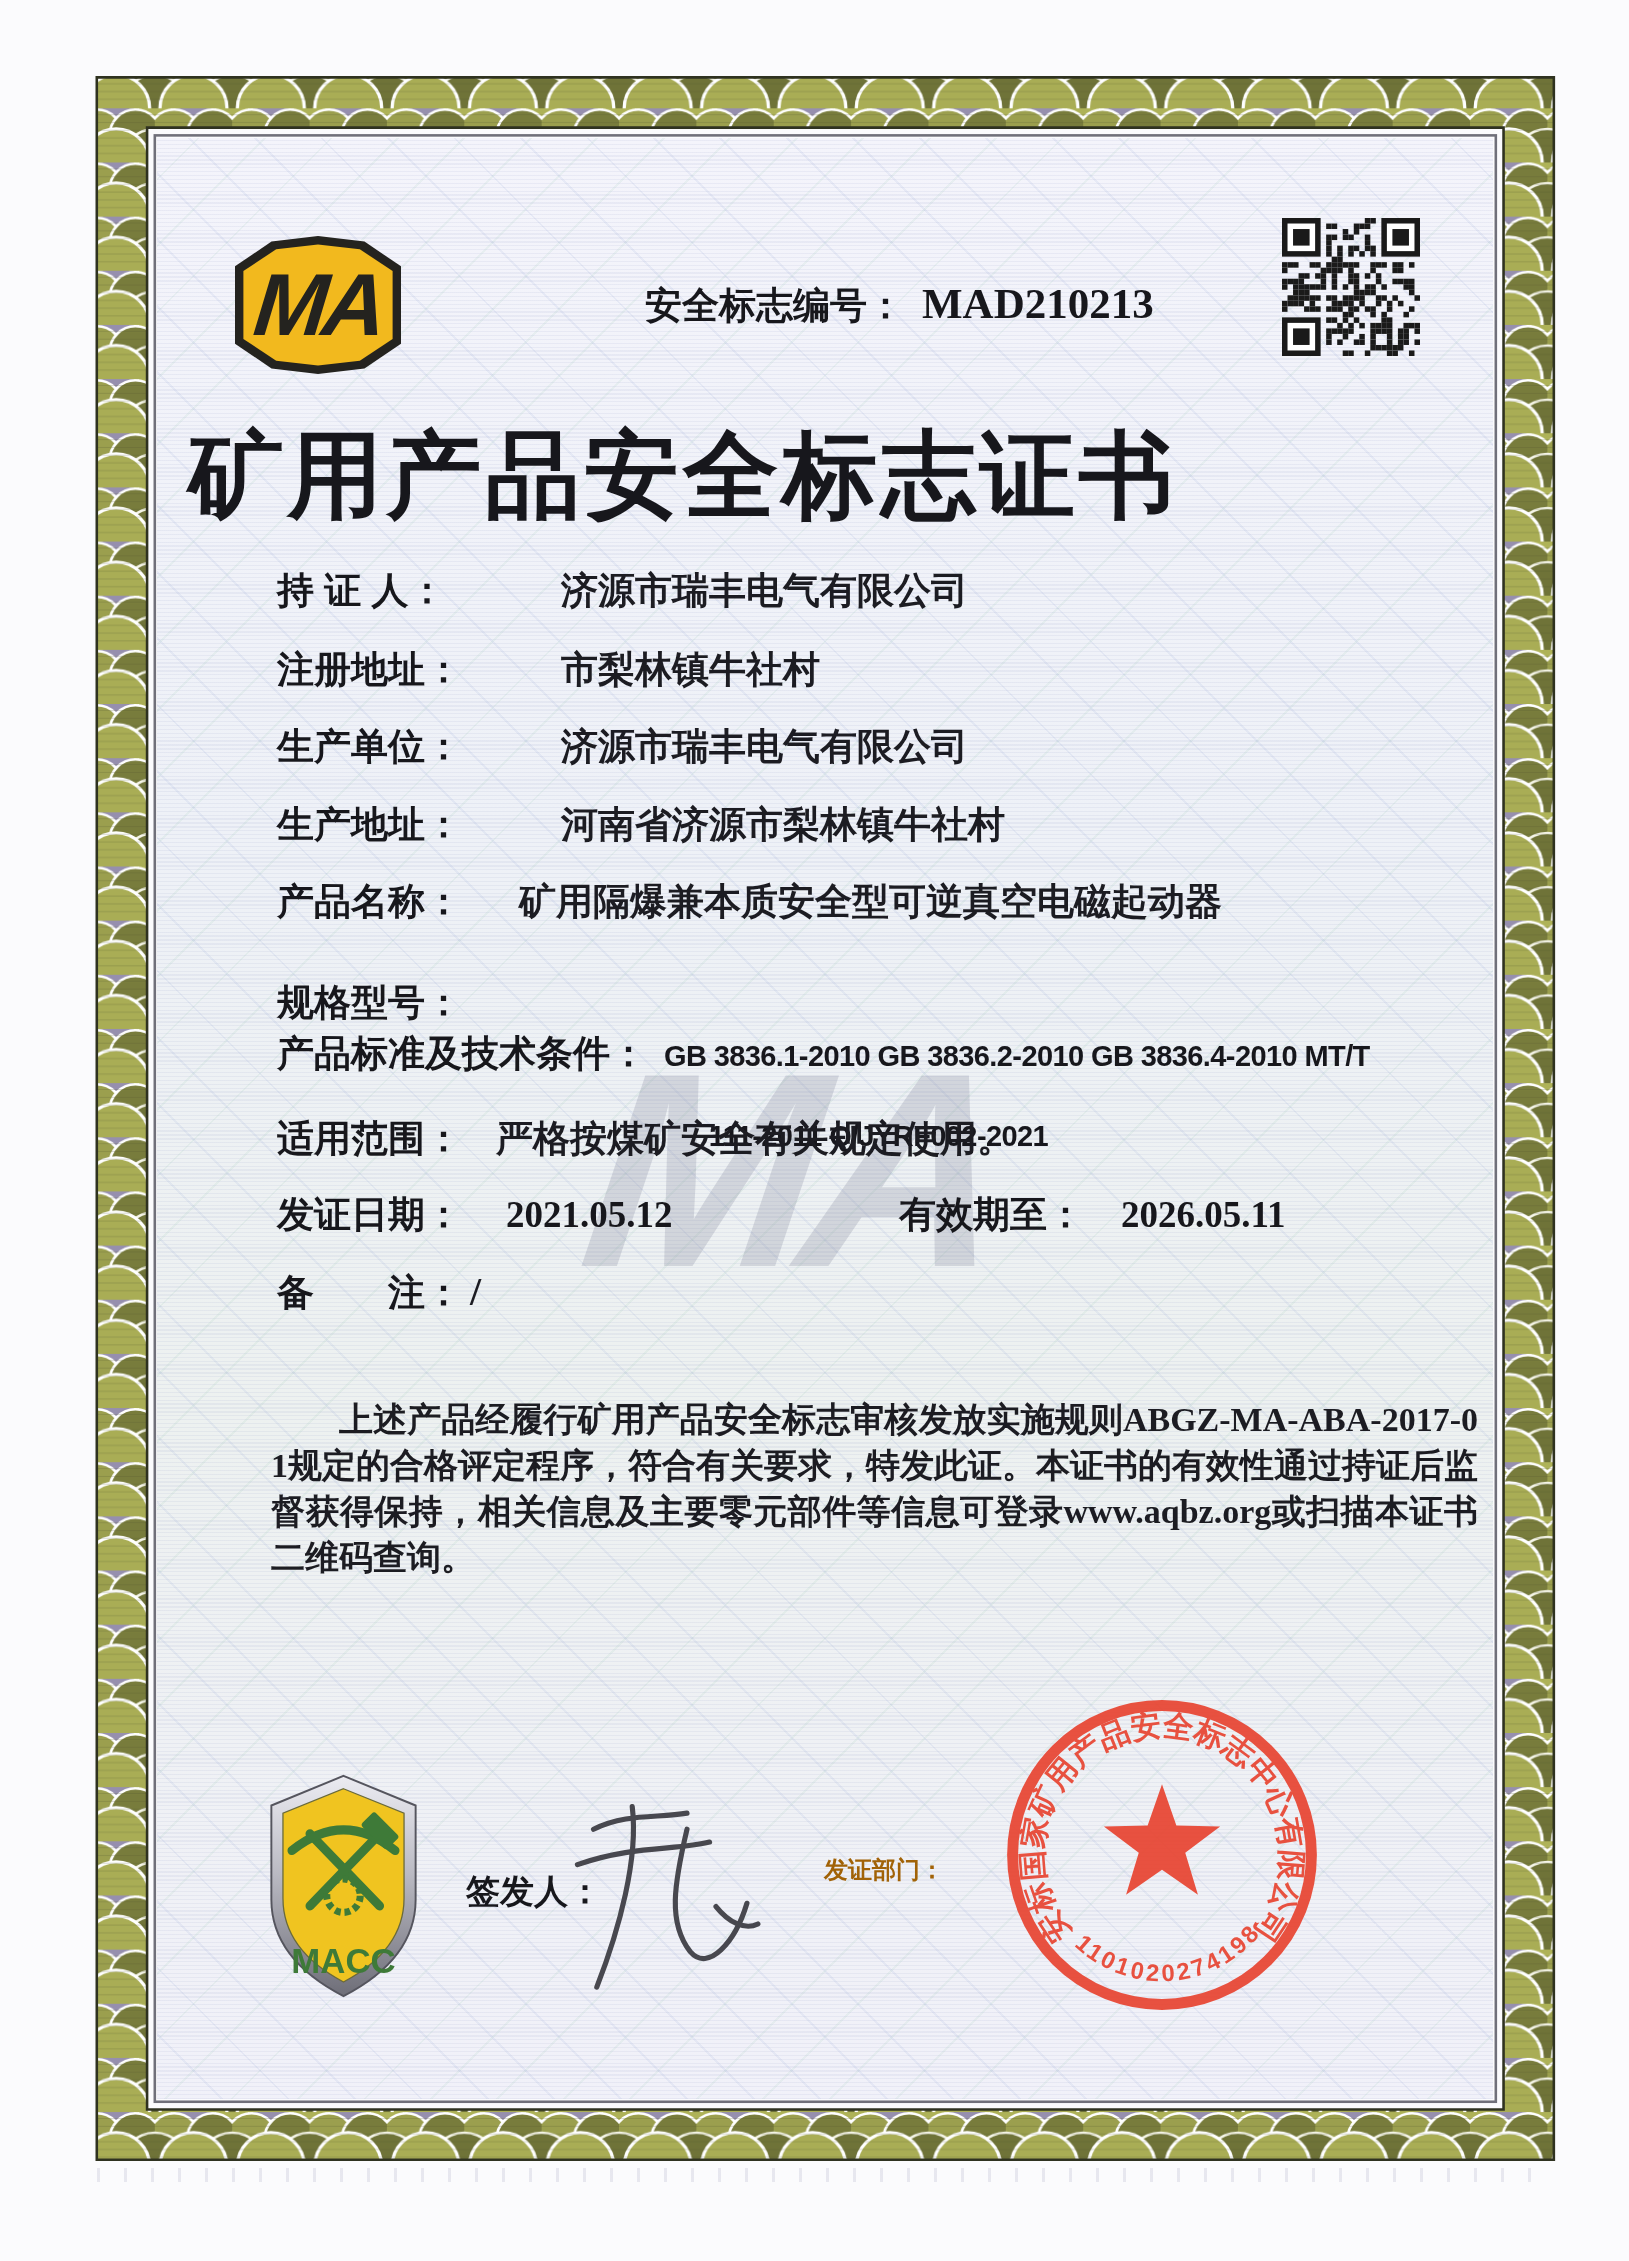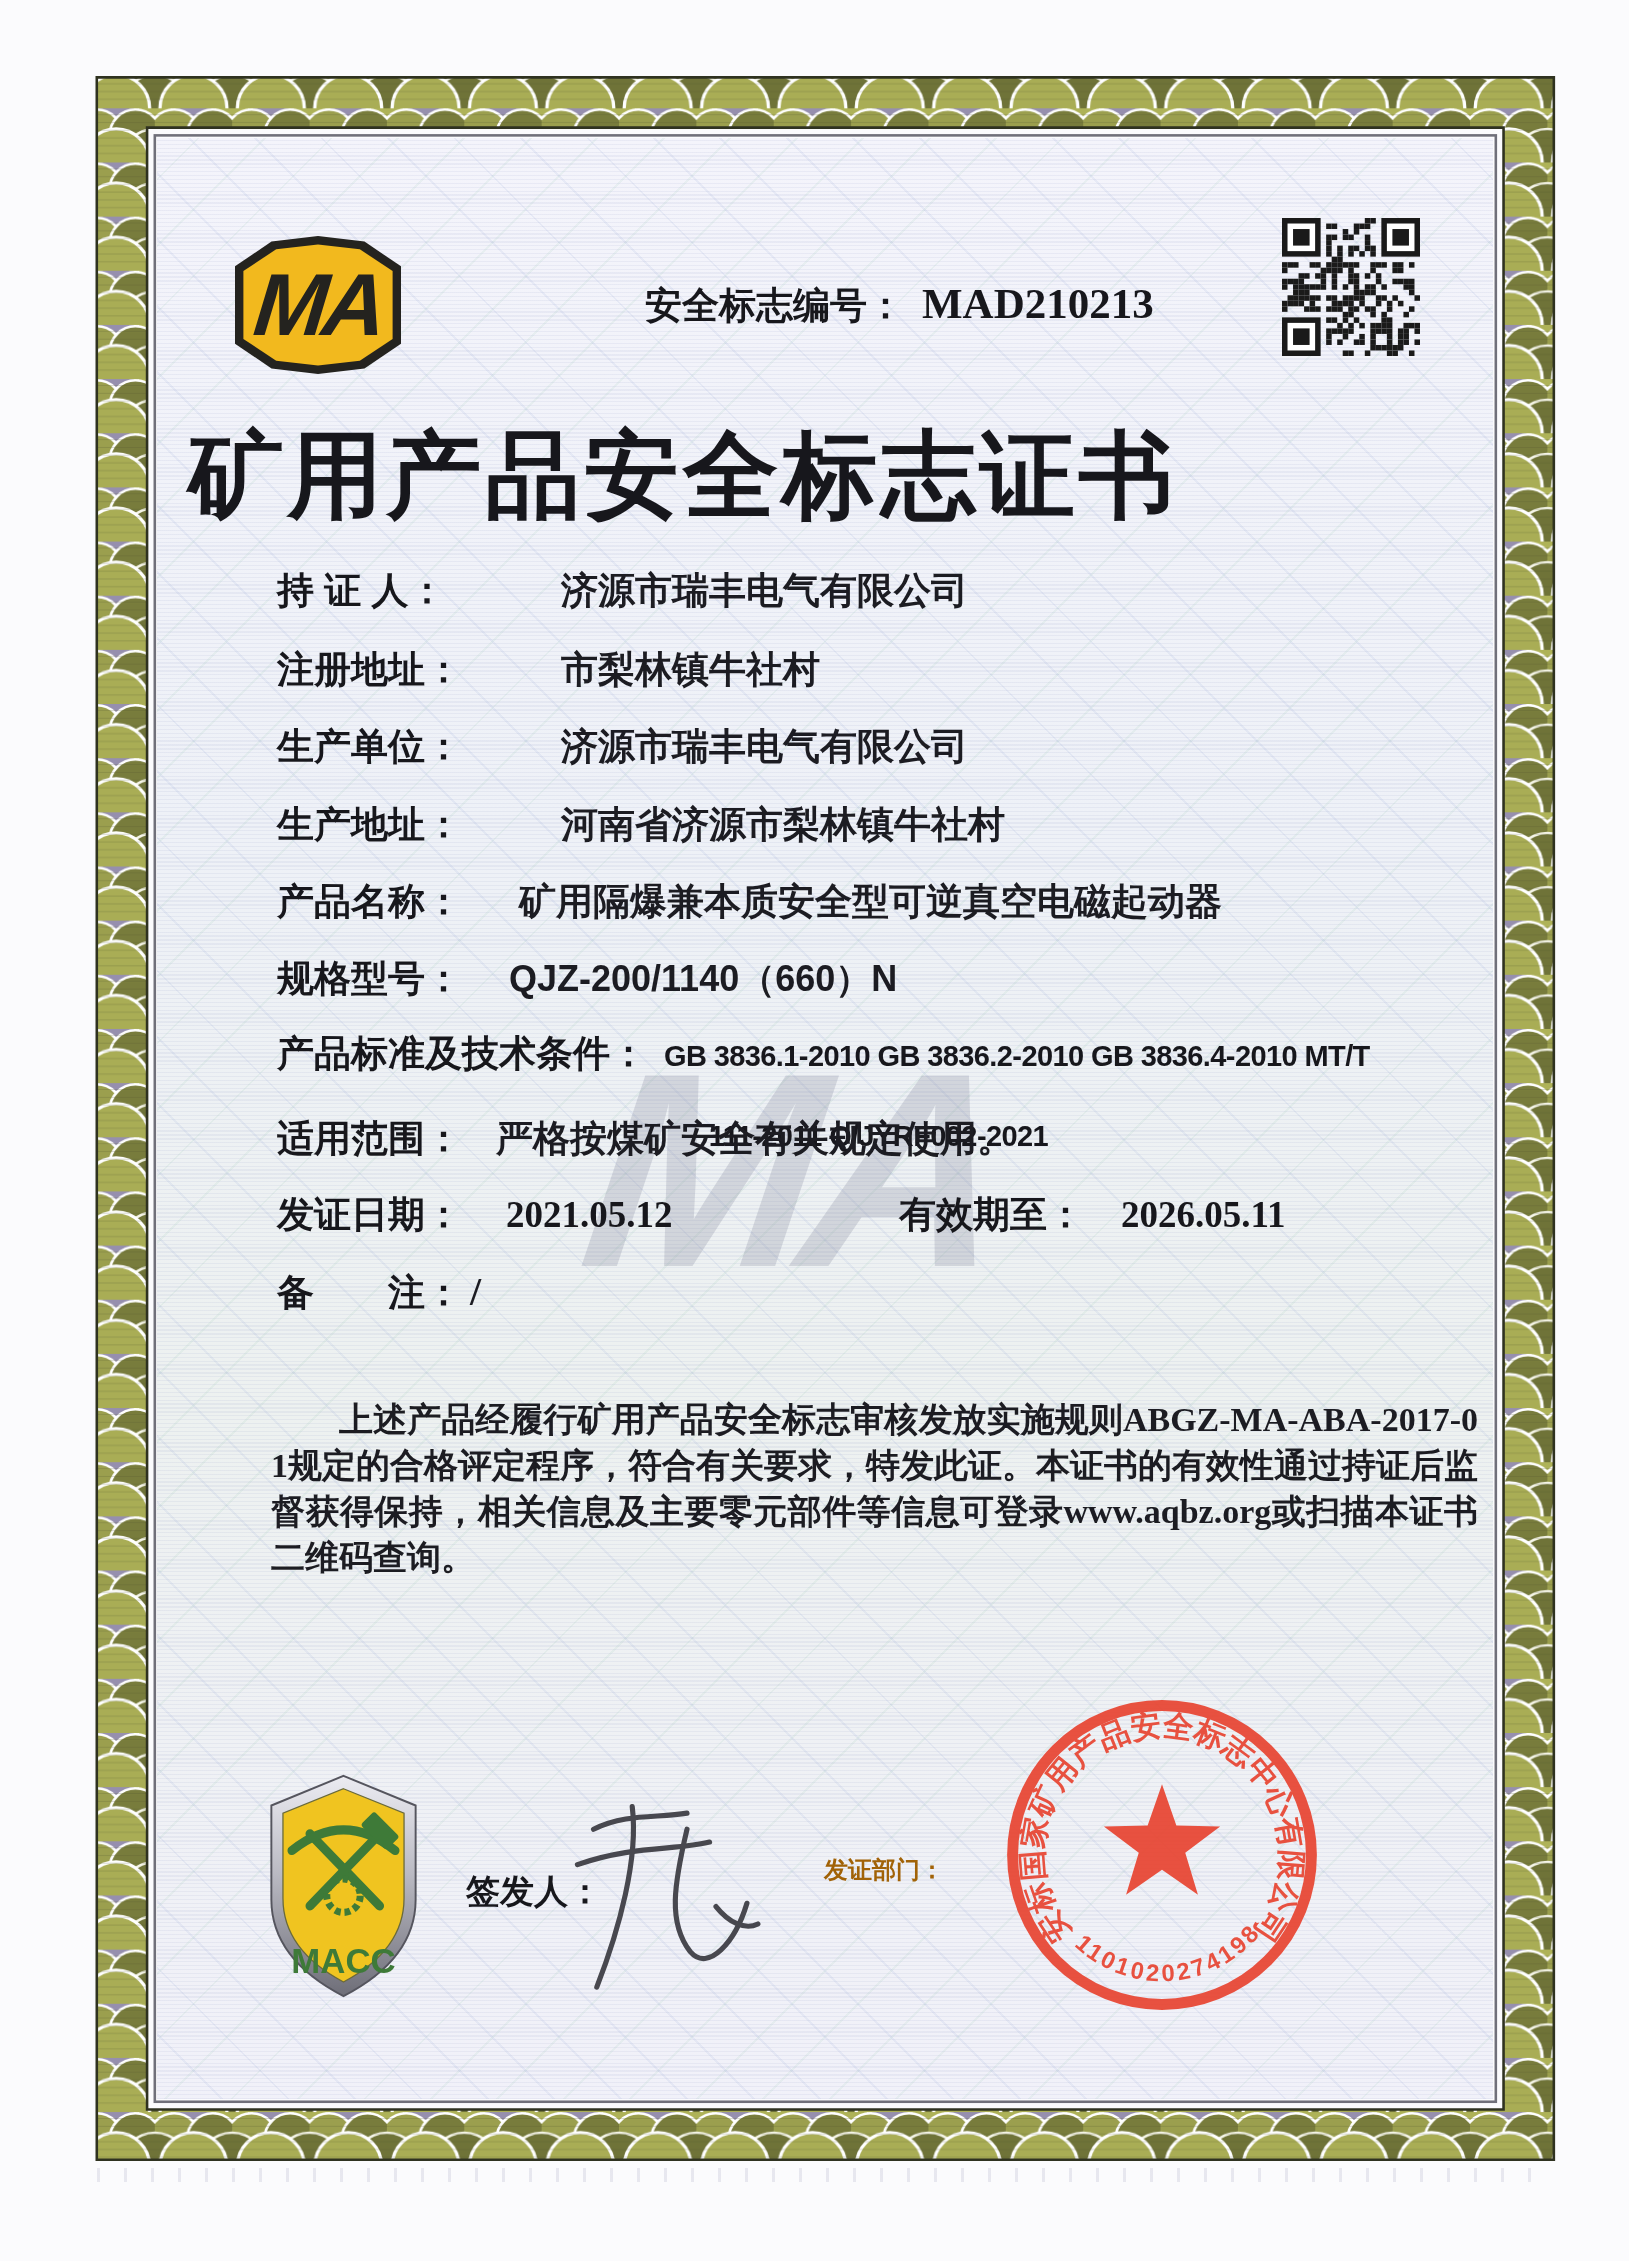--- a/index.html
+++ b/index.html
@@ -343,22 +343,21 @@
     </div>
     <div class="frow" style="left:277px;top:800px;">
       <span class="flabel" style="width:284px;">生产地址：</span>
       <span class="fvalue">河南省济源市梨林镇牛社村</span>
     </div>
     <div class="frow" style="left:277px;top:877px;">
       <span class="flabel" style="width:242px;">产品名称：</span>
       <span class="fvalue">矿用隔爆兼本质安全型可逆真空电磁起动器</span>
     </div>
     <div class="frow" style="left:277px;top:954px;">
-      <span class="flabel" style="width:232px;">规格型号：</span>
-      <span class="fvalue sans" style="font-size:36px;">QJZ-200/1140（660）N</span>
+      <span class="flabel" style="width:232px;margin-top:24px;">规格型号：</span>
     </div>
 
     <div class="frow" style="left:277px;top:1029px;">
       <span class="flabel" style="width:387px;">产品标准及技术条件：</span>
       <span class="std-lines"><span>GB 3836.1-2010 GB 3836.2-2010 GB 3836.4-2010 MT/T</span><br>
       <span>111-2011 Q/JYRF002-2021</span></span>
     </div>
 
     <div class="frow" style="left:277px;top:1114px;">
       <span class="flabel" style="width:219px;">适用范围：</span>

